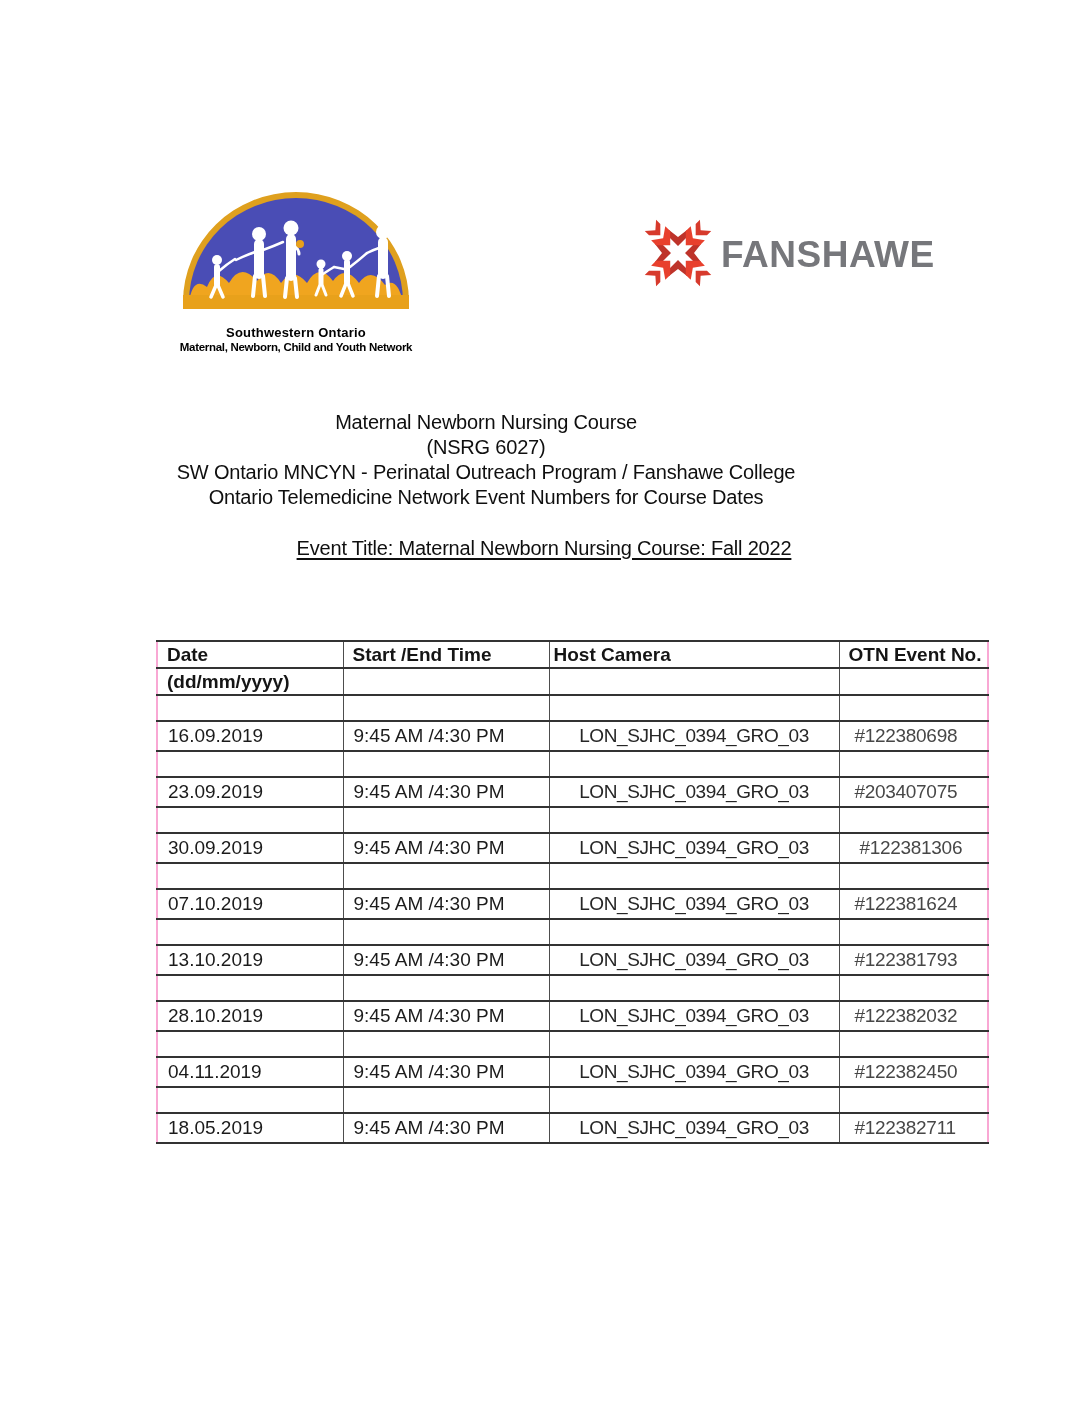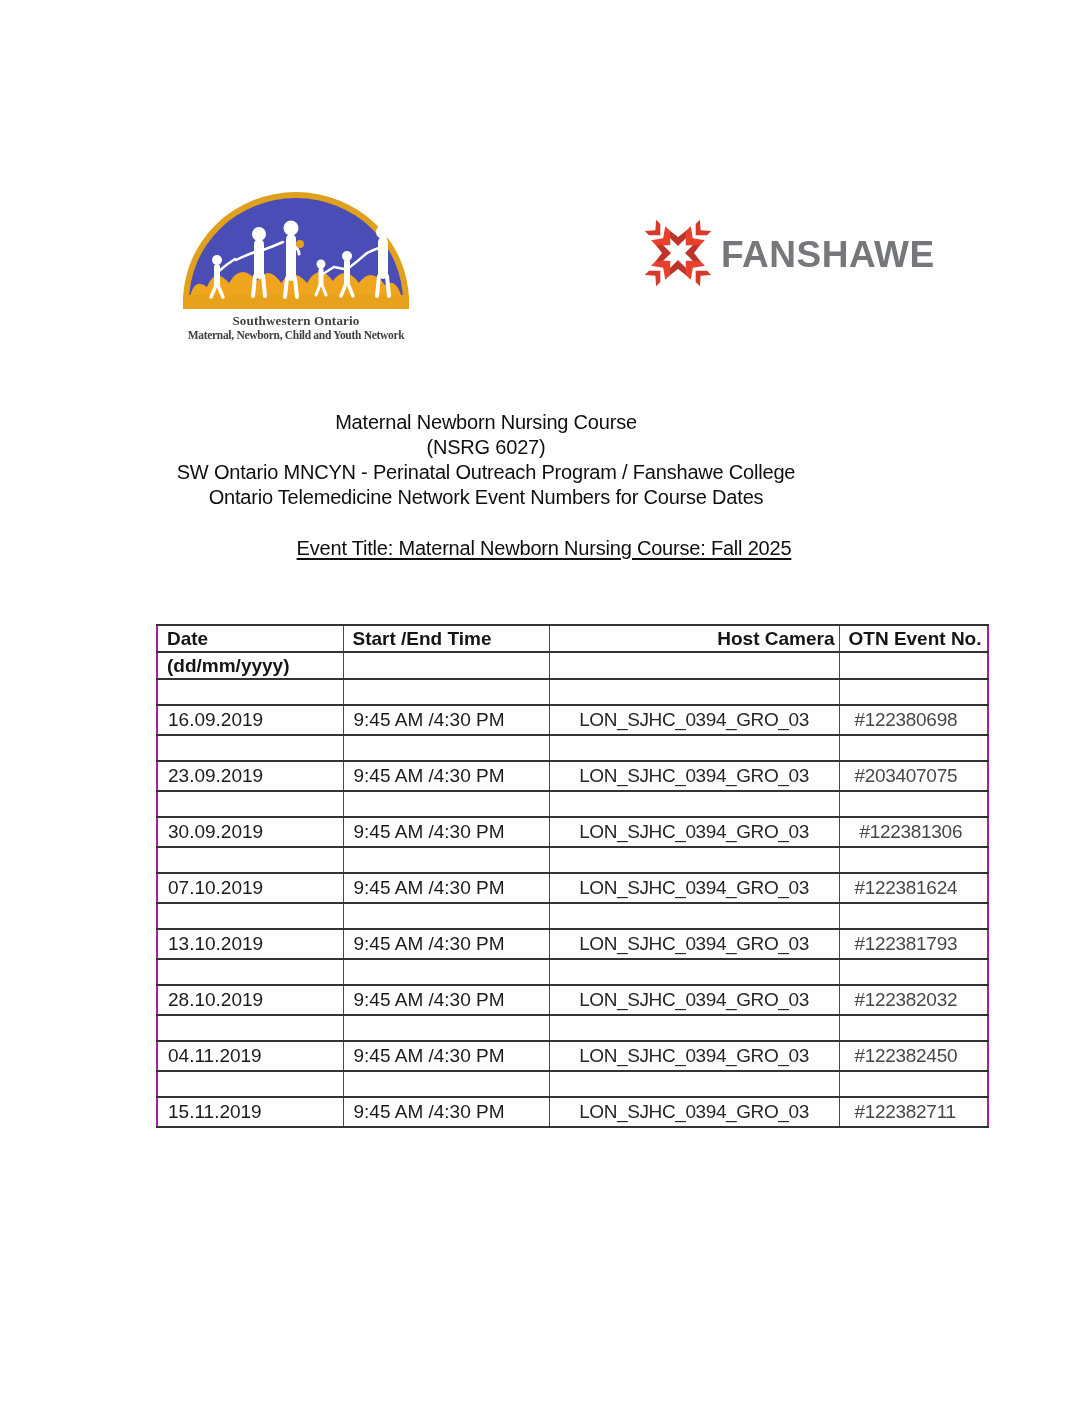--- a/index.html
+++ b/index.html
@@ -12,26 +12,25 @@
     overflow: hidden;
   }
 
   
   .mncyn-logo {
     position: absolute; left: 166px; top: 190px;
     width: 260px; text-align: center;
   }
   .mncyn-logo svg { display: block; margin: 0 auto; }
   .mncyn-text {
-    margin-top: 3px;
-    color: #404040;
+    margin-top: 15px;
+    color: #000000;
     font-weight: bold;
     line-height: 15px;
     white-space: nowrap;
-    font-family: Liberation Serif, serif;
   }
   .mncyn-text .l1 { font-size: 13px; letter-spacing: 0.2px; }
   .mncyn-text .l2 { font-size: 11.5px; letter-spacing: -0.3px; }
 
   
   .fanshawe-logo {
     position: absolute; left: 640px; top: 215px;
     display: flex; align-items: center;
   }
   .fanshawe-wordmark {
@@ -54,25 +53,25 @@
   .event-title {
     position: absolute; top: 537px; left: 0;
     width: 1088px; text-align: center;
     font-size: 20px; letter-spacing: -0.2px;
     color: #0f0f0f;
   }
   .event-title span { text-decoration: underline; text-underline-offset: 3px; }
 
   
   table.schedule {
-    position: absolute; left: 156px; top: 624px;
+    position: absolute; left: 156px; top: 640px;
     width: 831px;
     border-collapse: collapse;
     table-layout: fixed;
-    border: 2px solid #a21caf;
+    border: 2px solid #f9a8d4;
   }
   .schedule th, .schedule td {
     border-left: 1px solid #4d4d4d;
     border-right: 1px solid #4d4d4d;
     border-top: 2px solid #333333;
     border-bottom: 2px solid #333333;
     font-size: 19px;
     vertical-align: middle;
     overflow: hidden;
     white-space: pre;
@@ -81,21 +80,21 @@
   .schedule tr.subhdr { height: 27px; }
   .schedule tr.spacer { height: 26px; }
   .schedule tr.data   { height: 30px; }
 
   .schedule th {
     text-align: left;
     font-weight: bold;
     color: #151515;
     padding: 0 4px 0 9px;
   }
-  .schedule th.center { text-align: right; padding-left: 4px; margin-left: 28px; }
+  .schedule th.center { text-align: left; padding-left: 4px; margin-left: 28px; }
   .schedule td.c-date { padding-left: 10px; color: #1b1b1b; }
   .schedule td.c-time { padding-left: 10px; color: #1b1b1b; }
   .schedule td.c-cam  { text-align: center; color: #262626; letter-spacing: -0.4px; }
   .schedule td.c-otn  { padding-left: 15px; color: #474747; letter-spacing: -0.3px; }
 </style>
 </head>
 <body>
 
 <div class="mncyn-logo">
   <span>
@@ -205,21 +204,21 @@
 </div>
 
 <div class="title-block">
   <div>Maternal Newborn Nursing Course</div>
   <div>(NSRG 6027)</div>
   <div>SW Ontario MNCYN - Perinatal Outreach Program / Fanshawe College</div>
   <div>Ontario Telemedicine Network Event Numbers for Course Dates</div>
 </div>
 
 <div class="event-title">
-  <span>Event Title: Maternal Newborn Nursing Course: Fall 2025</span>
+  <span>Event Title: Maternal Newborn Nursing Course: Fall 2022</span>
 </div>
 
 <table class="schedule">
   <colgroup>
     <col style="width:186px">
       <col style="width:206px">
       <col style="width:290px">
       <col style="width:149px">
   </colgroup>
   <thead>
@@ -328,19 +327,19 @@
     <td class="c-otn">#122382450</td>
   </tr>
 
   <tr class="spacer">
     <td></td>
         <td></td>
     <td></td>
         <td></td>
   </tr>
   <tr class="data">
-    <td class="c-date">15.11.2019</td>
+    <td class="c-date">18.05.2019</td>
     <td class="c-time">9:45 AM /4:30 PM</td>
     <td class="c-cam">LON_SJHC_0394_GRO_03</td>
     <td class="c-otn">#122382711</td>
   </tr>
 </tbody>
 </table>
 
 </body></html>

